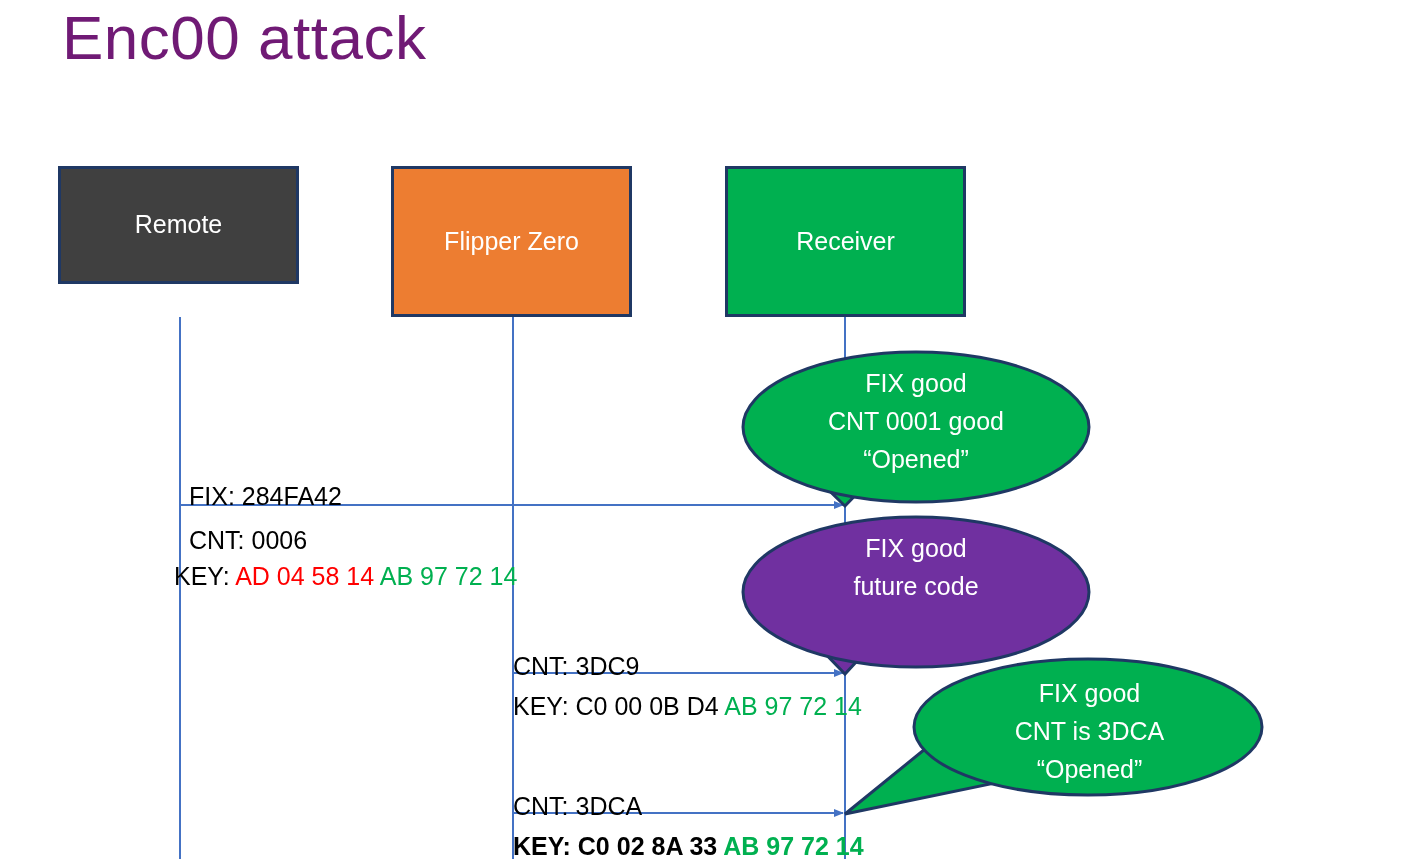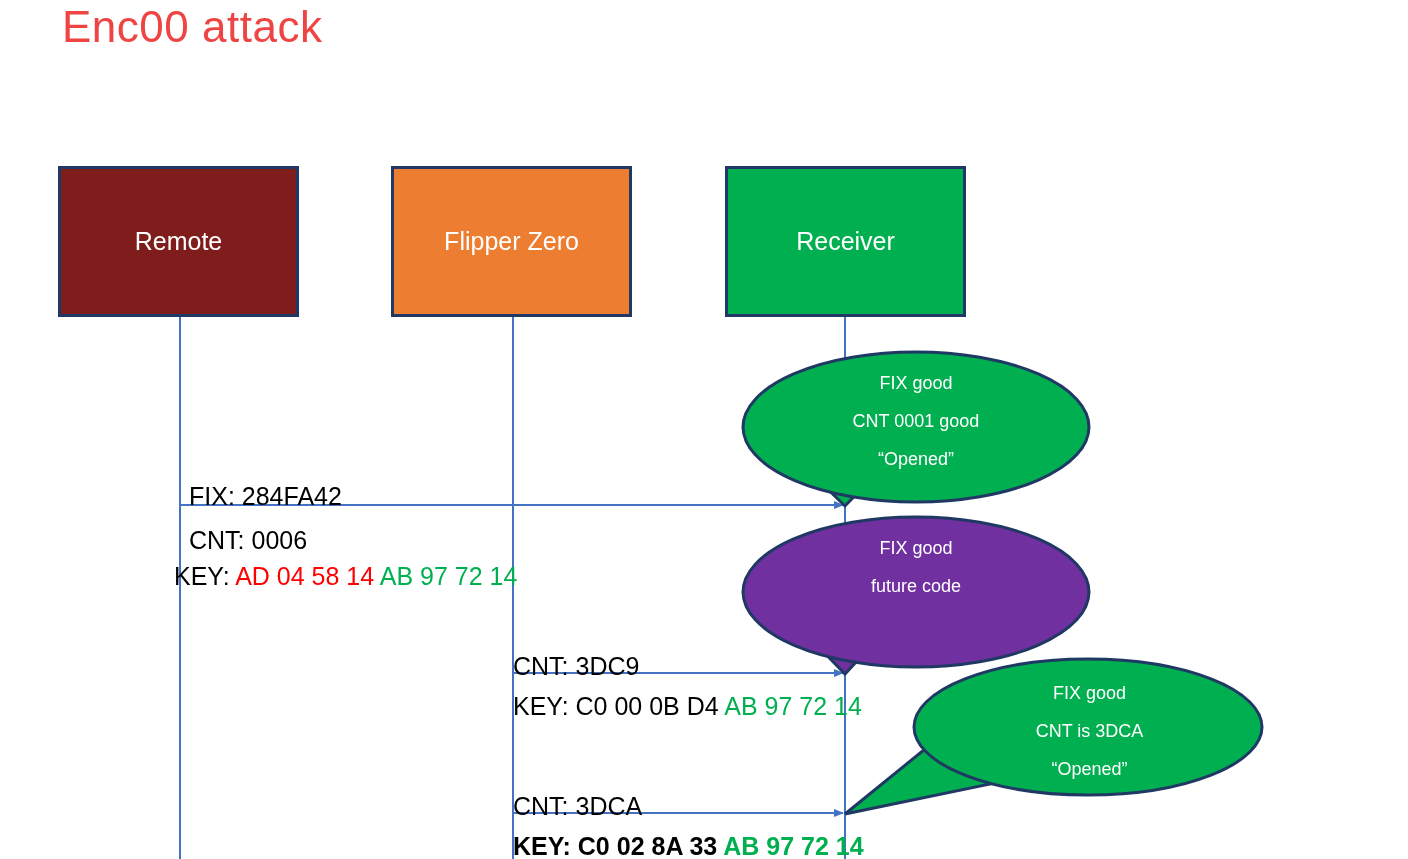--- a/index.html
+++ b/index.html
@@ -22,44 +22,44 @@
     width: 1408px;
     height: 859px;
     background: #ffffff;
   }
 
   
   .slide-title {
     position: absolute;
     left: 62px;
     top: 2px;
-    font-size: 44px;
+    font-size: 62px;
     font-weight: 400;
     letter-spacing: 0.5px;
-    color: #ef4444;
+    color: #701a75;
     white-space: nowrap;
   }
 
   
   .actor-box {
     position: absolute;
     box-sizing: border-box;
     border: 3px solid #1F3864;
     display: flex;
     align-items: center;
     justify-content: center;
   }
   .actor-label {
     color: #ffffff;
     font-size: 25px;
     font-weight: 400;
     text-align: center;
     line-height: 1.1;
   }
-  #actor-remote  { left: 58px;  top: 166px; width: 241px; height: 151px; background: #7f1d1d; }
+  #actor-remote  { left: 58px;  top: 166px; width: 241px; height: 118px; background: #404040; }
   #actor-flipper { left: 391px; top: 166px; width: 241px; height: 151px; background: #ED7D31; }
   #actor-receiver{ left: 725px; top: 166px; width: 241px; height: 151px; background: #00B050; }
 
   
   .lifeline {
     position: absolute;
     width: 2px;
     background: #4472C4;
   }
   #lifeline-remote   { left: 179px; top: 317px; height: 542px; }
@@ -98,21 +98,21 @@
   #msg3-line2 { left: 513px; top: 818px; font-weight: bold; }
 
   
   .bubble-wrap { position: absolute; }
   .bubble-text {
     position: absolute;
     left: 0;
     width: 100%;
     text-align: center;
     color: #ffffff;
-    font-size: 18px;
+    font-size: 25px;
     line-height: 38px;
     pointer-events: none;
   }
 
   #bubble-1 { left: 742px; top: 352px; width: 348px; height: 150px; }
   #bubble-1 .bubble-text { top: 12px; }
   #bubble-2 { left: 742px; top: 517px; width: 348px; height: 150px; }
   #bubble-2 .bubble-text { top: 12px; }
   #bubble-3 { left: 838px; top: 660px; width: 425px; height: 160px; }
   #bubble-3 .bubble-text { top: 14px; left: 78px; width: 347px; }

